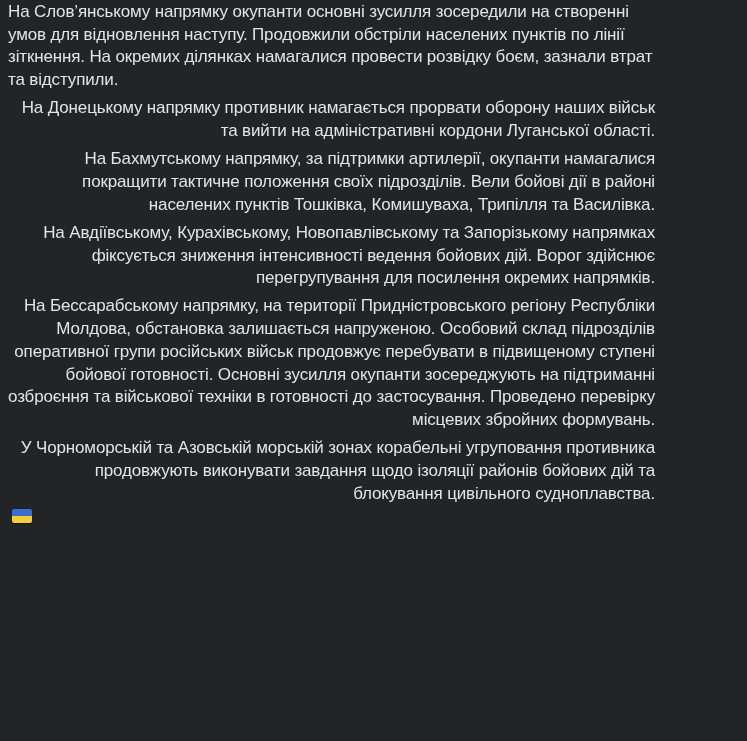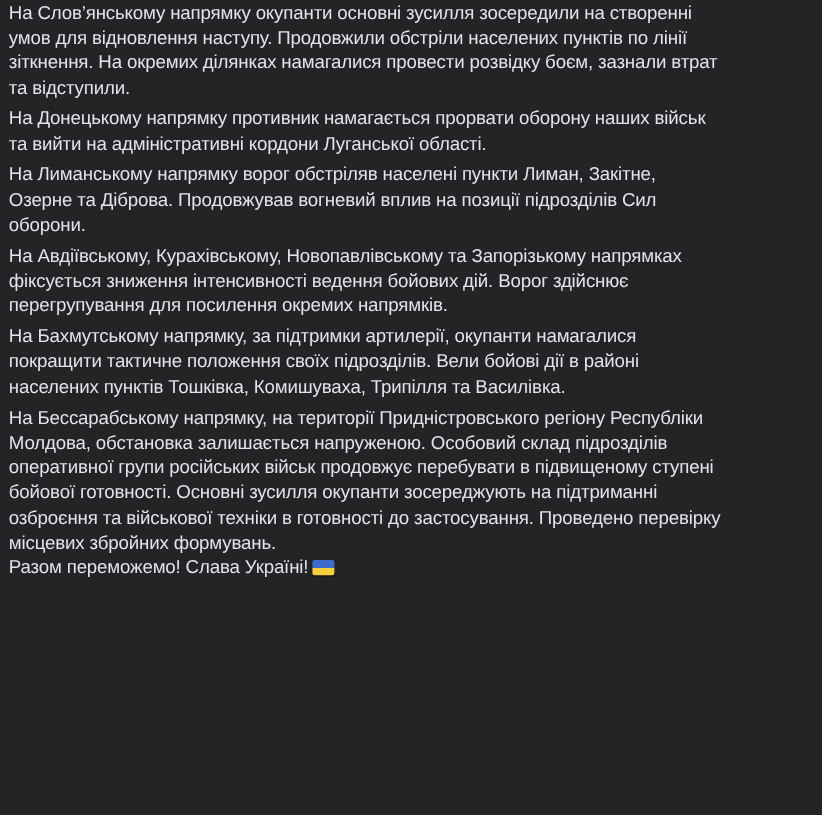--- a/index.html
+++ b/index.html
@@ -21,35 +21,36 @@
     line-height: 22.7px;
     letter-spacing: -0.15px;
     color: #e2e4e9;
     font-weight: 400;
   }
   .post-text p {
     margin: 0;
   }
   .post-text p.gap {
     margin-top: 5.5px;
+    text-align: right;
   }
   .flag {
     display: inline-block;
     width: 20px;
     height: 14px;
     margin-left: 4px;
     border-radius: 2px;
     vertical-align: -2px;
     box-shadow: 0 1px 1px rgba(0,0,0,0.4);
   }
 </style>
 </head>
 <body style="background: rgb(35, 36, 37);">
 
 <div class="post-text" style="color: rgb(226, 228, 233);">
   <p>На Слов’янському напрямку окупанти основні зусилля зосередили на створенні умов для відновлення наступу. Продовжили обстріли населених пунктів по лінії зіткнення. На окремих ділянках намагалися провести розвідку боєм, зазнали втрат та відступили.</p>
   <p class="gap">На Донецькому напрямку противник намагається прорвати оборону наших військ та вийти на адміністративні кордони Луганської області.</p>
-  <p class="gap">На Лиманському напрямку ворог обстріляв населені пункти Лиман, Закітне, Озерне та Діброва. Продовжував вогневий вплив на позиції підрозділів Сил оборони.</p>
+  <p class="gap">На Бахмутському напрямку, за підтримки артилерії, окупанти намагалися покращити тактичне положення своїх підрозділів. Вели бойові дії в районі населених пунктів Тошківка, Комишуваха, Трипілля та Василівка.</p>
   <p class="gap">На Авдіївському, Курахівському, Новопавлівському та Запорізькому напрямках фіксується зниження інтенсивності ведення бойових дій. Ворог здійснює перегрупування для посилення окремих напрямків.</p>
-  <p class="gap">На Бахмутському напрямку, за підтримки артилерії, окупанти намагалися покращити тактичне положення своїх підрозділів. Вели бойові дії в районі населених пунктів Тошківка, Комишуваха, Трипілля та Василівка.</p>
   <p class="gap">На Бессарабському напрямку, на території Придністровського регіону Республіки Молдова, обстановка залишається напруженою. Особовий склад підрозділів оперативної групи російських військ продовжує перебувати в підвищеному ступені бойової готовності. Основні зусилля окупанти зосереджують на підтриманні озброєння та військової техніки в готовності до застосування. Проведено перевірку місцевих збройних формувань.</p>
-  <p><span>Разом переможемо! Слава Україні!</span><span class="flag" style="background: linear-gradient(rgb(61, 109, 204) 50%, rgb(242, 207, 59) 50%);"></span></p>
+  <p class="gap">У Чорноморській та Азовській морській зонах корабельні угруповання противника продовжують виконувати завдання щодо ізоляції районів бойових дій та блокування цивільного судноплавства.</p>
+  <p><span class="flag" style="background: linear-gradient(rgb(61, 109, 204) 50%, rgb(242, 207, 59) 50%);"></span></p>
 </div>
 
 </body></html>

